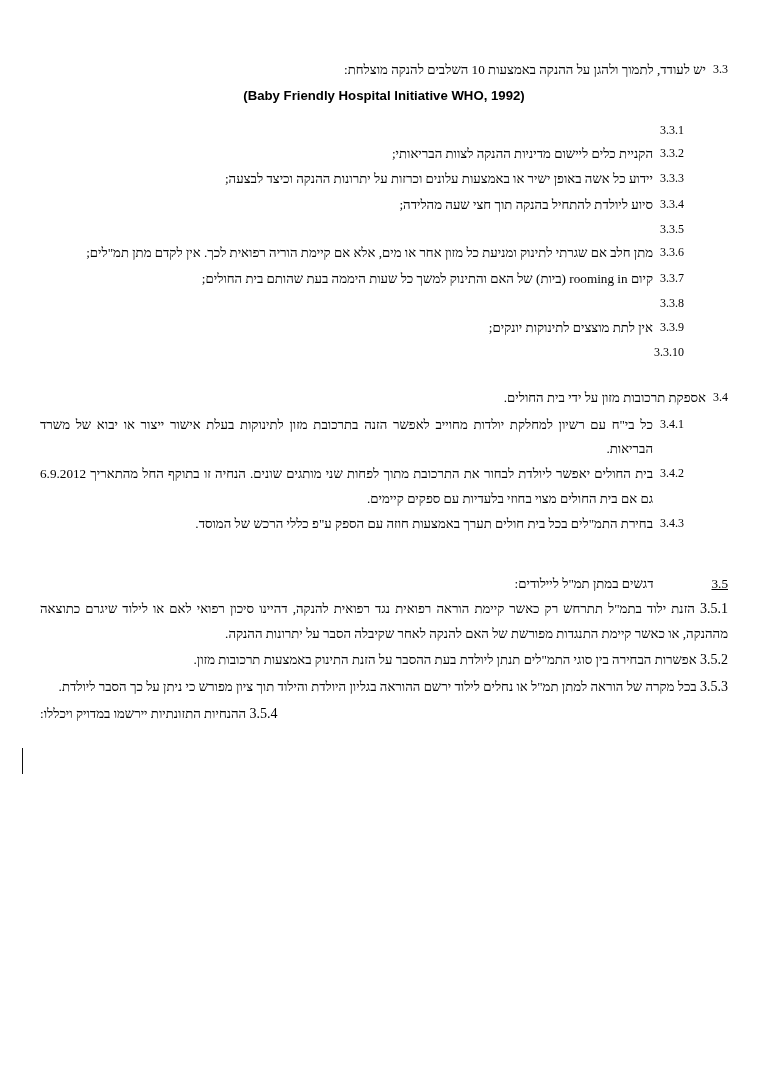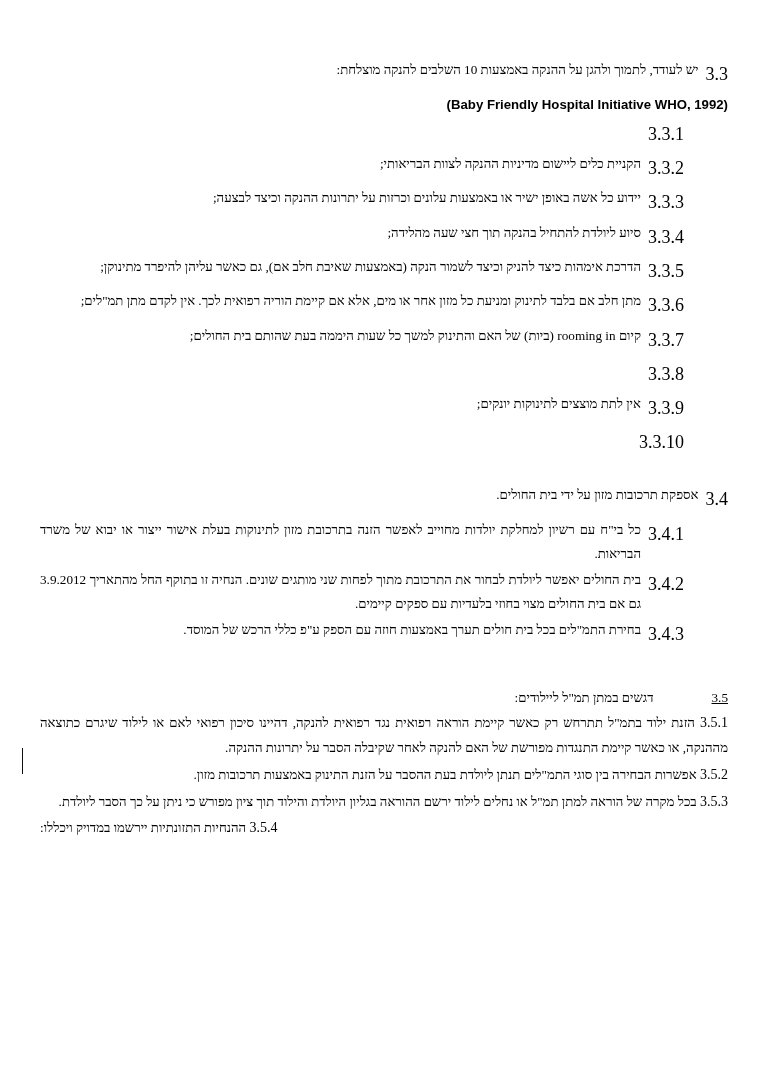--- a/index.html
+++ b/index.html
@@ -32,21 +32,21 @@
   .clause {
     display: flex;
     flex-direction: row;
     align-items: flex-start;
     margin: 0 0 1px 0;
   }
   .clause .num {
     flex: 0 0 auto;
     white-space: nowrap;
     padding-left: 7px;
-    font-size: 18px;
+    font-size: 12px;
     line-height: 1.85;
   }
   .clause .txt {
     flex: 1 1 auto;
     text-align: justify;
     text-justify: inter-word;
     font-size: 13.2px;
     line-height: 1.85;
   }
 
@@ -58,25 +58,25 @@
     text-align: justify;
   }
 
   
   .sub {
     padding-right: 44px;
   }
 
   
   .centered-en {
-    text-align: right;
+    text-align: center;
     direction: rtl;
     font-weight: bold;
     font-size: 13.2px;
-    margin: 2px 0 0 0;
+    margin: 2px 0 10px 0;
     font-family: "Liberation Sans", sans-serif;
   }
   .centered-en .en {
     font-family: "Liberation Sans", sans-serif;
     font-weight: bold;
   }
   .gap-md { height: 22px; }
   .gap-lg { height: 34px; }
 
   
@@ -142,25 +142,24 @@
     <div class="clause sub">
       <div class="num">3.3.3</div>
       <div class="txt">יידוע כל אשה באופן ישיר או באמצעות עלונים וכרזות על יתרונות ההנקה וכיצד לבצעה;</div>
     </div>
     <div class="clause sub">
       <div class="num">3.3.4</div>
       <div class="txt">סיוע ליולדת להתחיל בהנקה תוך חצי שעה מהלידה;</div>
     </div>
     <div class="clause sub">
       <div class="num">3.3.5</div>
-      <div class="txt">הדרכת אימהות כיצד להניק וכיצד לשמור הנקה (באמצעות שאיבת חלב אם), גם כאשר עליהן להיפרד מתינוקן;</div>
     </div>
     <div class="clause sub">
       <div class="num">3.3.6</div>
-      <div class="txt">מתן חלב אם בלבד לתינוק ומניעת כל מזון אחר או מים, אלא אם קיימת הוריה רפואית לכך. אין לקדם מתן תמ"לים;</div>
+      <div class="txt">מתן חלב אם שגרתי לתינוק ומניעת כל מזון אחר או מים, אלא אם קיימת הוריה רפואית לכך. אין לקדם מתן תמ"לים;</div>
     </div>
     <div class="clause sub">
       <div class="num">3.3.7</div>
       <div class="txt">קיום rooming in (ביות) של האם והתינוק למשך כל שעות היממה בעת שהותם בית החולים;</div>
     </div>
     <div class="clause sub">
       <div class="num">3.3.8</div>
     </div>
     <div class="clause sub">
       <div class="num">3.3.9</div>
@@ -176,21 +175,21 @@
       <div class="num">3.4</div>
       <div class="txt">אספקת תרכובות מזון על ידי בית החולים.</div>
     </div>
 
     <div class="clause sub">
       <div class="num">3.4.1</div>
       <div class="txt">כל בי"ח עם רשיון למחלקת יולדות מחוייב לאפשר הזנה בתרכובת מזון לתינוקות בעלת אישור ייצור או יבוא של משרד הבריאות.</div>
     </div>
     <div class="clause sub">
       <div class="num">3.4.2</div>
-      <div class="txt">בית החולים יאפשר ליולדת לבחור את התרכובת מתוך לפחות שני מותגים שונים. הנחיה זו בתוקף החל מהתאריך 3.9.2012 גם אם בית החולים מצוי בחוזי בלעדיות עם ספקים קיימים.</div>
+      <div class="txt">בית החולים יאפשר ליולדת לבחור את התרכובת מתוך לפחות שני מותגים שונים. הנחיה זו בתוקף החל מהתאריך 6.9.2012 גם אם בית החולים מצוי בחוזי בלעדיות עם ספקים קיימים.</div>
     </div>
     <div class="clause sub">
       <div class="num">3.4.3</div>
       <div class="txt">בחירת התמ"לים בכל בית חולים תערך באמצעות חוזה עם הספק ע"פ כללי הרכש של המוסד.</div>
     </div>
 
     <div class="gap-lg"></div>
 
     <div class="head-wide">
       <div class="num">3.5</div>

